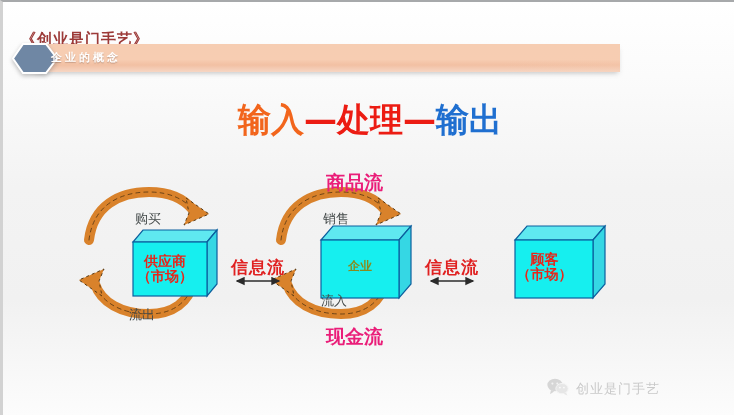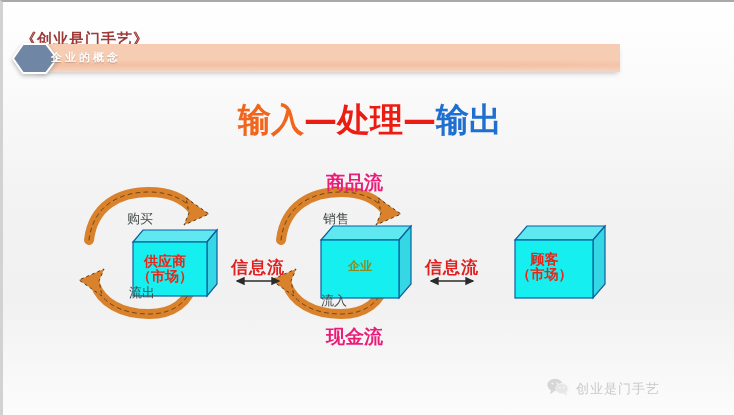--- a/index.html
+++ b/index.html
@@ -178,23 +178,23 @@
       <div>顾客</div>
       <div>（市场）</div>
     </div>
 
     <div class="flowlabel" style="left:323px;top:162px;">现金流</div>
     <div class="flowlabel" style="left:323px;top:8px;">商品流</div>
 
     <div class="infolabel" style="left:228px;top:94px;">信息流</div>
     <div class="infolabel" style="left:422px;top:94px;">信息流</div>
 
-    <div class="arrlabel" style="left:124px;top:48px;font-family:Liberation Serif, serif;">购买</div>
+    <div class="arrlabel" style="left:132px;top:48px;font-family:Liberation Serif, serif;">购买</div>
     <div class="arrlabel" style="left:320px;top:48px;">销售</div>
-    <div class="arrlabel" style="left:126px;top:122px;">流出</div>
+    <div class="arrlabel" style="left:126px;top:144px;">流出</div>
     <div class="arrlabel" style="left:318px;top:130px;">流入</div>
   </div>
 
   <div class="footer">
     <span>
       <svg width="22" height="18" viewBox="0 0 22 18">
         <ellipse cx="8" cy="7" rx="7.6" ry="6.2" fill="#d6d6d6"></ellipse>
         <polygon points="4,12 3,16.2 7.2,13.4" fill="#d6d6d6"></polygon>
         <circle cx="5.4" cy="5.6" r="1.05" fill="#f2f2f2"></circle>
         <circle cx="10.3" cy="5.6" r="1.05" fill="#f2f2f2"></circle>

